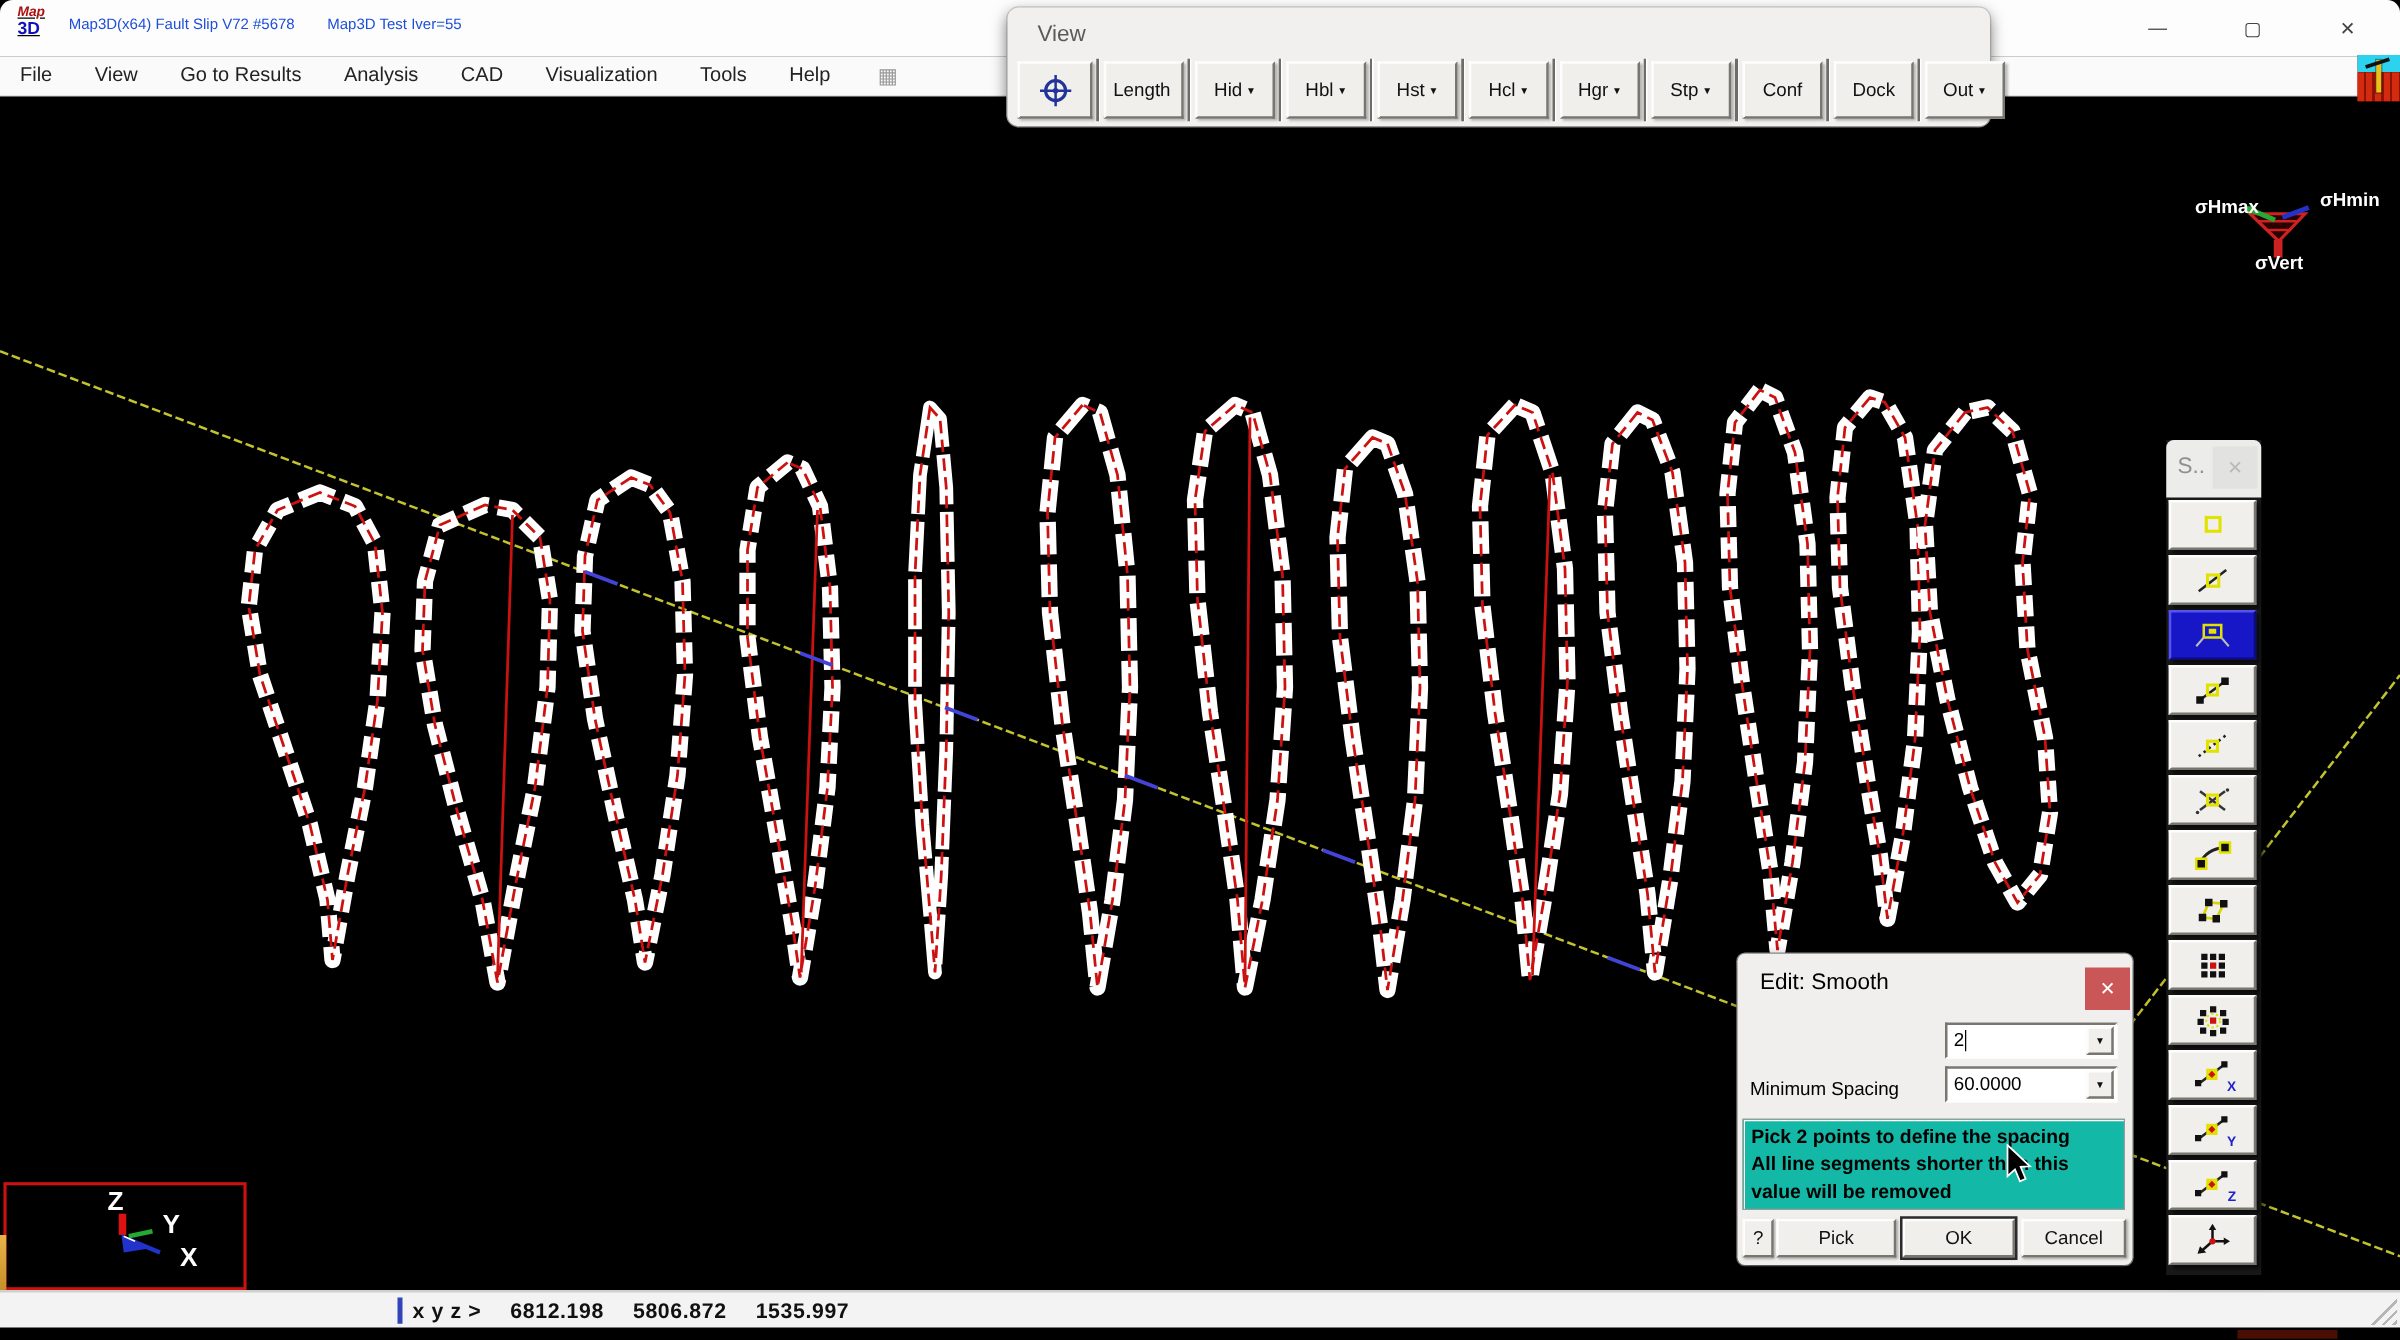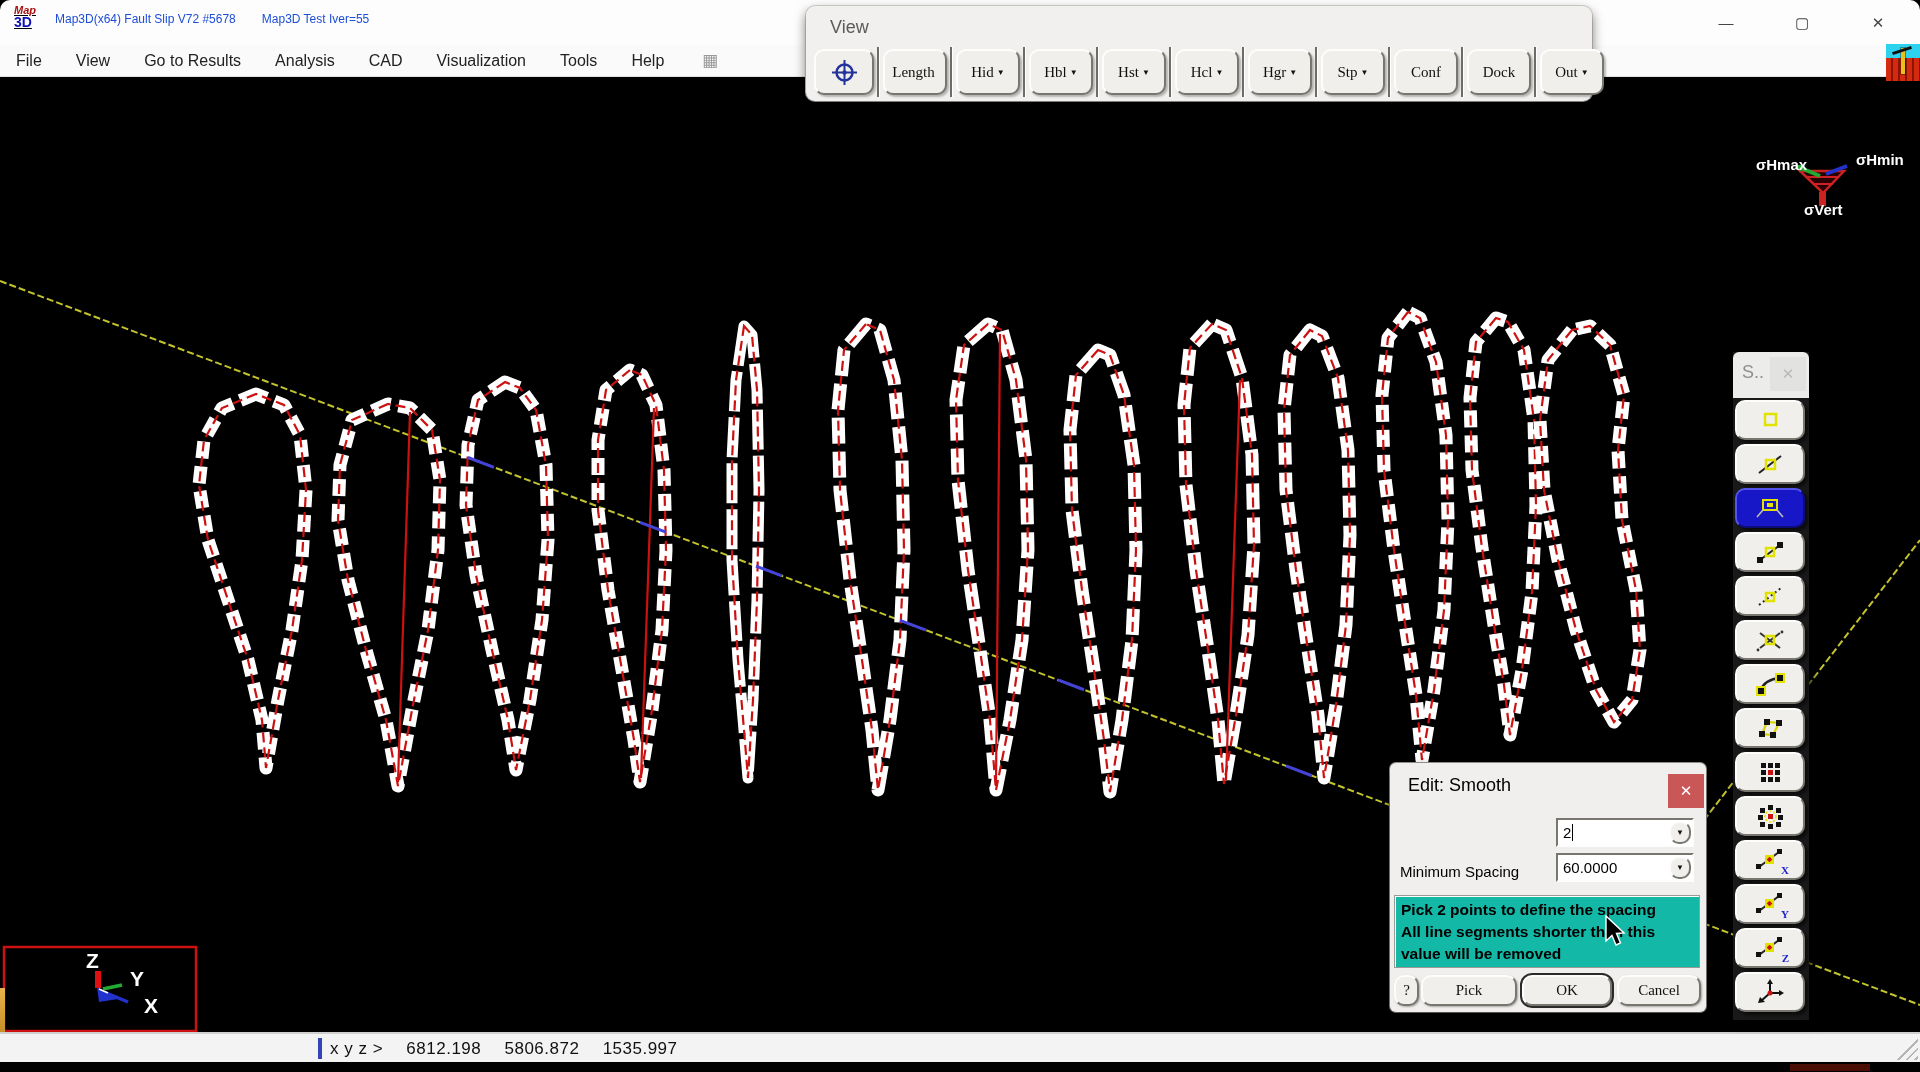--- a/index.html
+++ b/index.html
@@ -26,32 +26,32 @@
   
   #vp-svg { position:absolute; left:0; top:0; width:1920px; height:1072px; z-index:1; }
   #edge-sliver { position:absolute; left:0; top:988px; width:5px; height:72px; z-index:3;
                  background:linear-gradient(#e8b44a,#c89028 60%,#6e5410); }
   #taskbar-sliver { position:absolute; left:1790px; top:1064px; width:80px; height:7px;
                     background:#4a0e04; z-index:0; }
 
   
   #statusbar { position:absolute; left:0; top:1032px; width:1920px; height:30px;
                background:#f3f3f3; border-top:2px solid #cfcfcf; z-index:4;
-               display:flex; align-items:center; font-size:17px; color:#111; }
+               display:flex; align-items:center; font-size:17px; color:#111;font-weight:bold; }
   #status-caret { position:absolute; left:318px; top:4px; width:4px; height:21px; background:#3344bb; }
   #status-text { position:absolute; left:330px; top:5px; letter-spacing:.5px; }
   #status-text span { margin-right:18px; }
   #resize-grip { position:absolute; right:2px; bottom:2px; width:22px; height:22px;
     background:repeating-linear-gradient(135deg, transparent 0 4px, #b5b5b5 4px 6px); 
     clip-path:polygon(100% 0,100% 100%,0 100%); }
 
   
   .btn3d { background:#f0efec; border:2px solid; border-color:#fdfdfc #77766f #77766f #fdfdfc;
-           border-radius:10px; display:flex; align-items:center; justify-content:center;
-           color:#111;font-family:Liberation Serif, serif; }
+           border-radius:0; display:flex; align-items:center; justify-content:center;
+           color:#111; }
 
   
   #view-win { position:absolute; left:806px; top:6px; width:786px; height:95px;
               background:#f1f0ee; border-radius:9px; z-index:7;
               box-shadow:0 5px 12px rgba(0,0,0,.55), 0 0 0 1px #d8d8d4; }
   #view-title { position:absolute; left:24px; top:11px; font-size:18px; color:#5a5a5a; }
   #view-row { position:absolute; left:8px; top:43px; height:46px; display:flex; align-items:stretch; }
   .tb-btn { width:64px; font-size:15px; box-shadow:2px 2px 2px rgba(0,0,0,.25); }
   .tb-btn .arr { font-size:8px; margin-left:3px; }
   .vsep { width:3px; margin:-2px 3px; background:linear-gradient(90deg,#6d6d68 0 2px,#fff 2px); }

